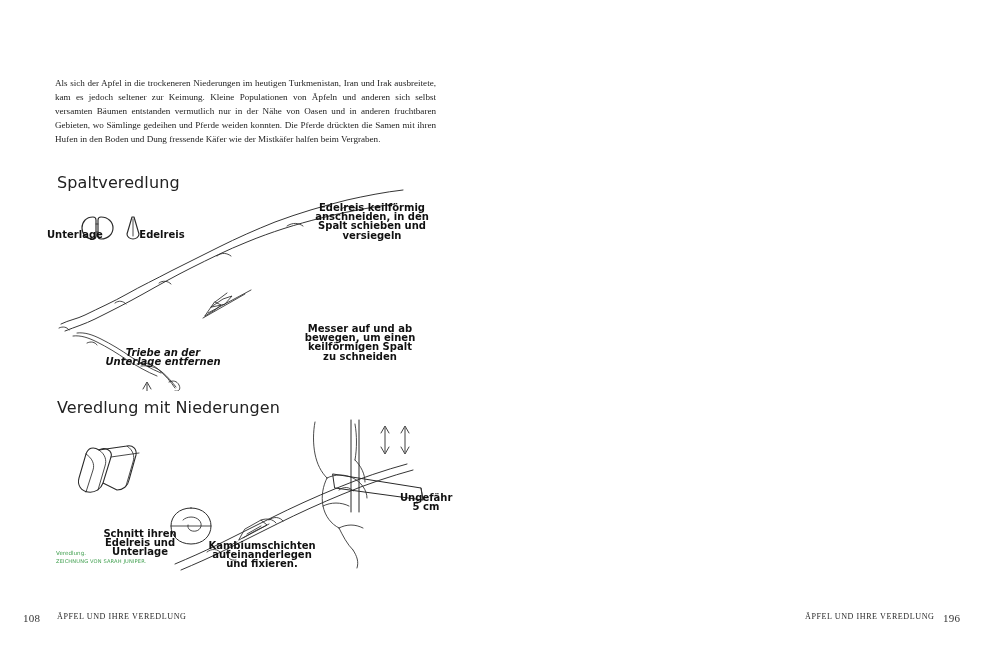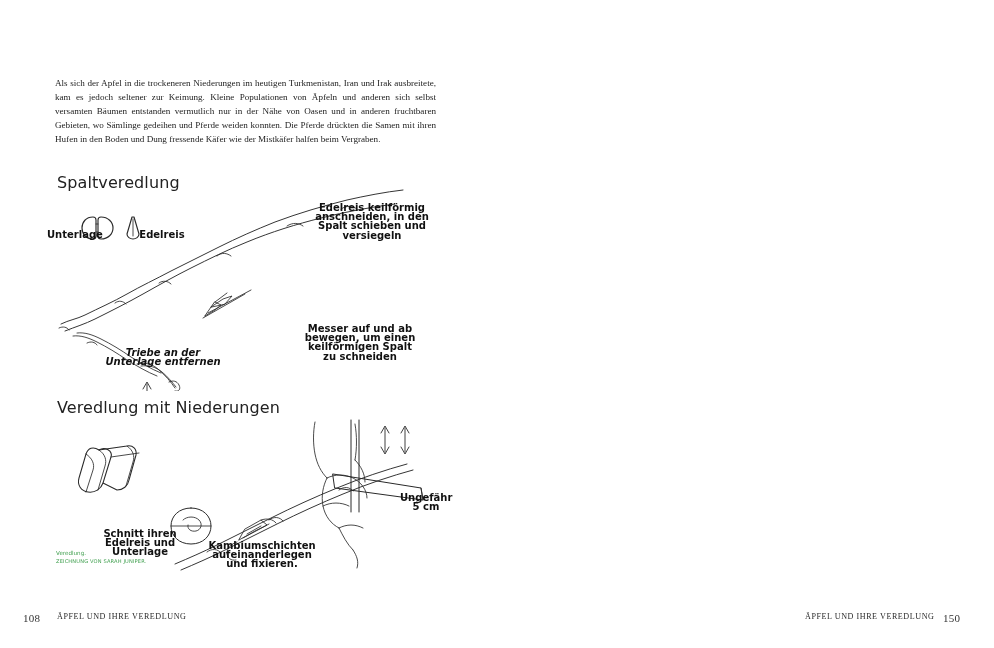--- a/index.html
+++ b/index.html
@@ -164,16 +164,16 @@
       <div class="small">ZEICHNUNG VON SARAH JUNIPER.</div>
     </div>
 
     <div class="folio-num" id="folio-left-num">108</div>
     <div class="folio-txt sc" id="folio-left-txt">ÄPFEL UND IHRE VEREDLUNG</div>
   </div>
 
   <div class="page page-right">
 
     <div class="folio-txt sc" id="folio-right-txt" style="position:absolute;left:308px;top:612px;">ÄPFEL UND IHRE VEREDLUNG</div>
-    <div class="folio-num" id="folio-right-num" style="position:absolute;left:446px;top:612px;">150</div>
+    <div class="folio-num" id="folio-right-num" style="position:absolute;left:446px;top:612px;">196</div>
   </div>
 
 </div>
 
 </body></html>

